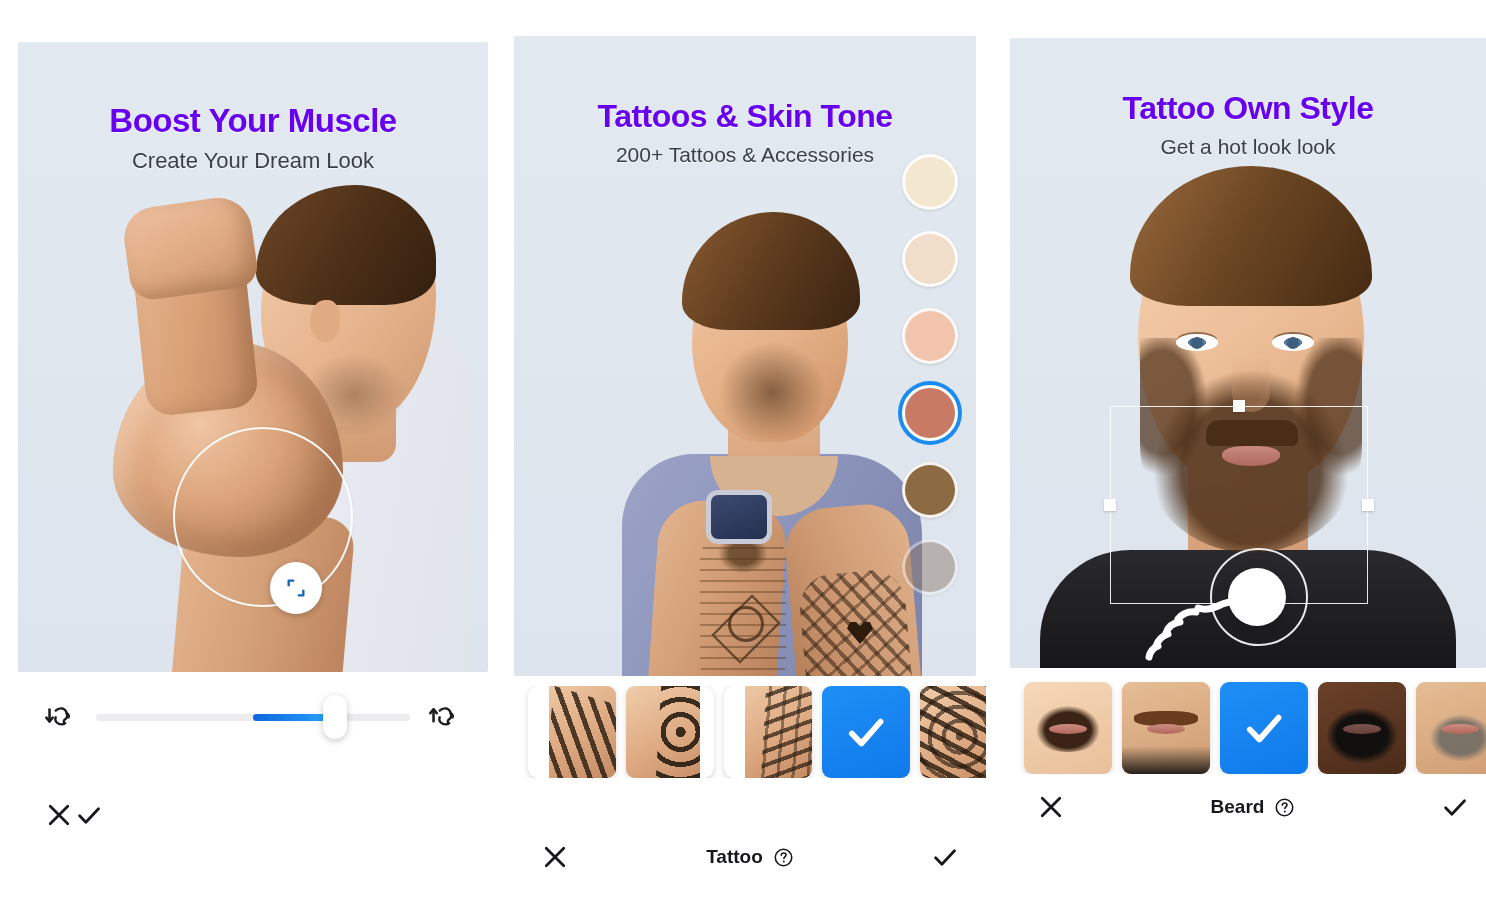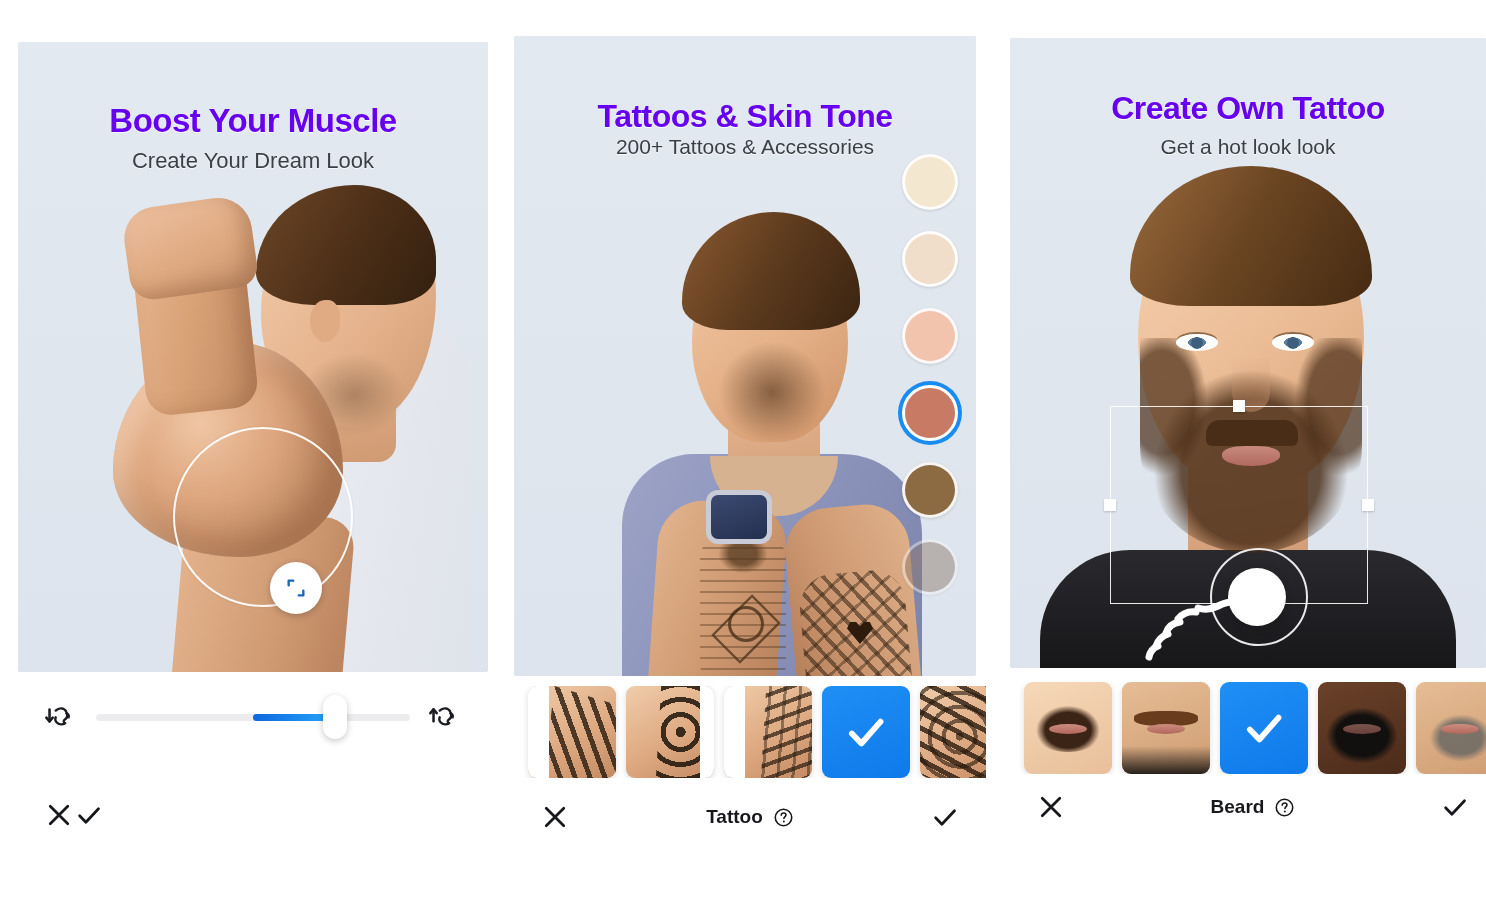--- a/index.html
+++ b/index.html
@@ -57,21 +57,21 @@
     color: #3a3f47;
     font-weight: 400;
     text-shadow: 0 1px 0 rgba(255,255,255,.75);
     white-space: nowrap;
   }
   .p1 .heading { top: 60px; }
   .p1 .h-title { font-size: 33px; }
   .p1 .h-sub { font-size: 22px; margin-top: 8px; }
   .p2 .heading { top: 62px; }
   .p2 .h-title { font-size: 32px; }
-  .p2 .h-sub { font-size: 21px; }
+  .p2 .h-sub { font-size: 21px; margin-top: 8px; }
   .p3 .heading { top: 52px; }
   .p3 .h-title { font-size: 32px; }
   .p3 .h-sub { font-size: 21px; margin-top: 8px; }
 
   
   .ph-arm { position: absolute; inset: 0; }
   .arm-bicep {
     position: absolute; left: 95px; top: 300px;
     width: 230px; height: 215px;
     background: radial-gradient(60% 65% at 38% 38%, #f0c6a4 0%, #dca57d 55%, #c08a63 100%);
@@ -471,21 +471,21 @@
     background: linear-gradient(180deg, rgba(0,0,0,0) 0%, rgba(20,18,16,.9) 100%);
   }
 
   
   .bottombar {
     position: absolute; left: 0; right: 0;
     display: flex; align-items: center;
     padding: 0 26px;
   }
   .p1 .bottombar { top: 800px; }
-  .p2 .bottombar { top: 802px; }
+  .p2 .bottombar { top: 842px; }
   .p3 .bottombar { top: 792px; }
   .bb-left { flex: 0 0 auto; }
   .bb-center { flex: 1; display: flex; align-items: center; justify-content: center; gap: 10px; }
   .bb-right { flex: 0 0 auto; }
   .bb-label { font-size: 19px; font-weight: 700; color: #16181c; }
   .icon-btn { display: inline-flex; align-items: center; justify-content: center; cursor: pointer; }
   svg { display: block; }
 </style>
 </head>
 <body>
@@ -702,21 +702,21 @@
         <svg width="130" height="76" viewBox="0 0 130 76" aria-hidden="true">
           <path d="M118 18c-10-4-24-4-36 2-8 4-14 4-20 2" fill="none" stroke="#ffffff" stroke-width="7" stroke-linecap="round"></path>
           <path d="M60 26c-8-1-14 2-18 7" fill="none" stroke="#ffffff" stroke-width="7" stroke-linecap="round"></path>
           <path d="M44 36c-7 1-12 5-14 11" fill="none" stroke="#ffffff" stroke-width="7" stroke-linecap="round"></path>
           <path d="M32 48c-6 2-10 6-12 12" fill="none" stroke="#ffffff" stroke-width="7" stroke-linecap="round"></path>
           <path d="M22 60c-5 2-8 6-9 11" fill="none" stroke="#ffffff" stroke-width="7" stroke-linecap="round"></path>
         </svg>
       </div>
 
       <div class="heading">
-        <div class="h-title">Create Own Tattoo</div>
+        <div class="h-title">Tattoo Own Style</div>
         <div class="h-sub">Get a hot look look</div>
       </div>
     </div>
 
     <div class="thumbs">
       <div class="thumb">
         <div class="tk">
             <div class="bt-skin"></div>
             <div class="bt-b1"></div>
             <div class="bt-lip"></div>

